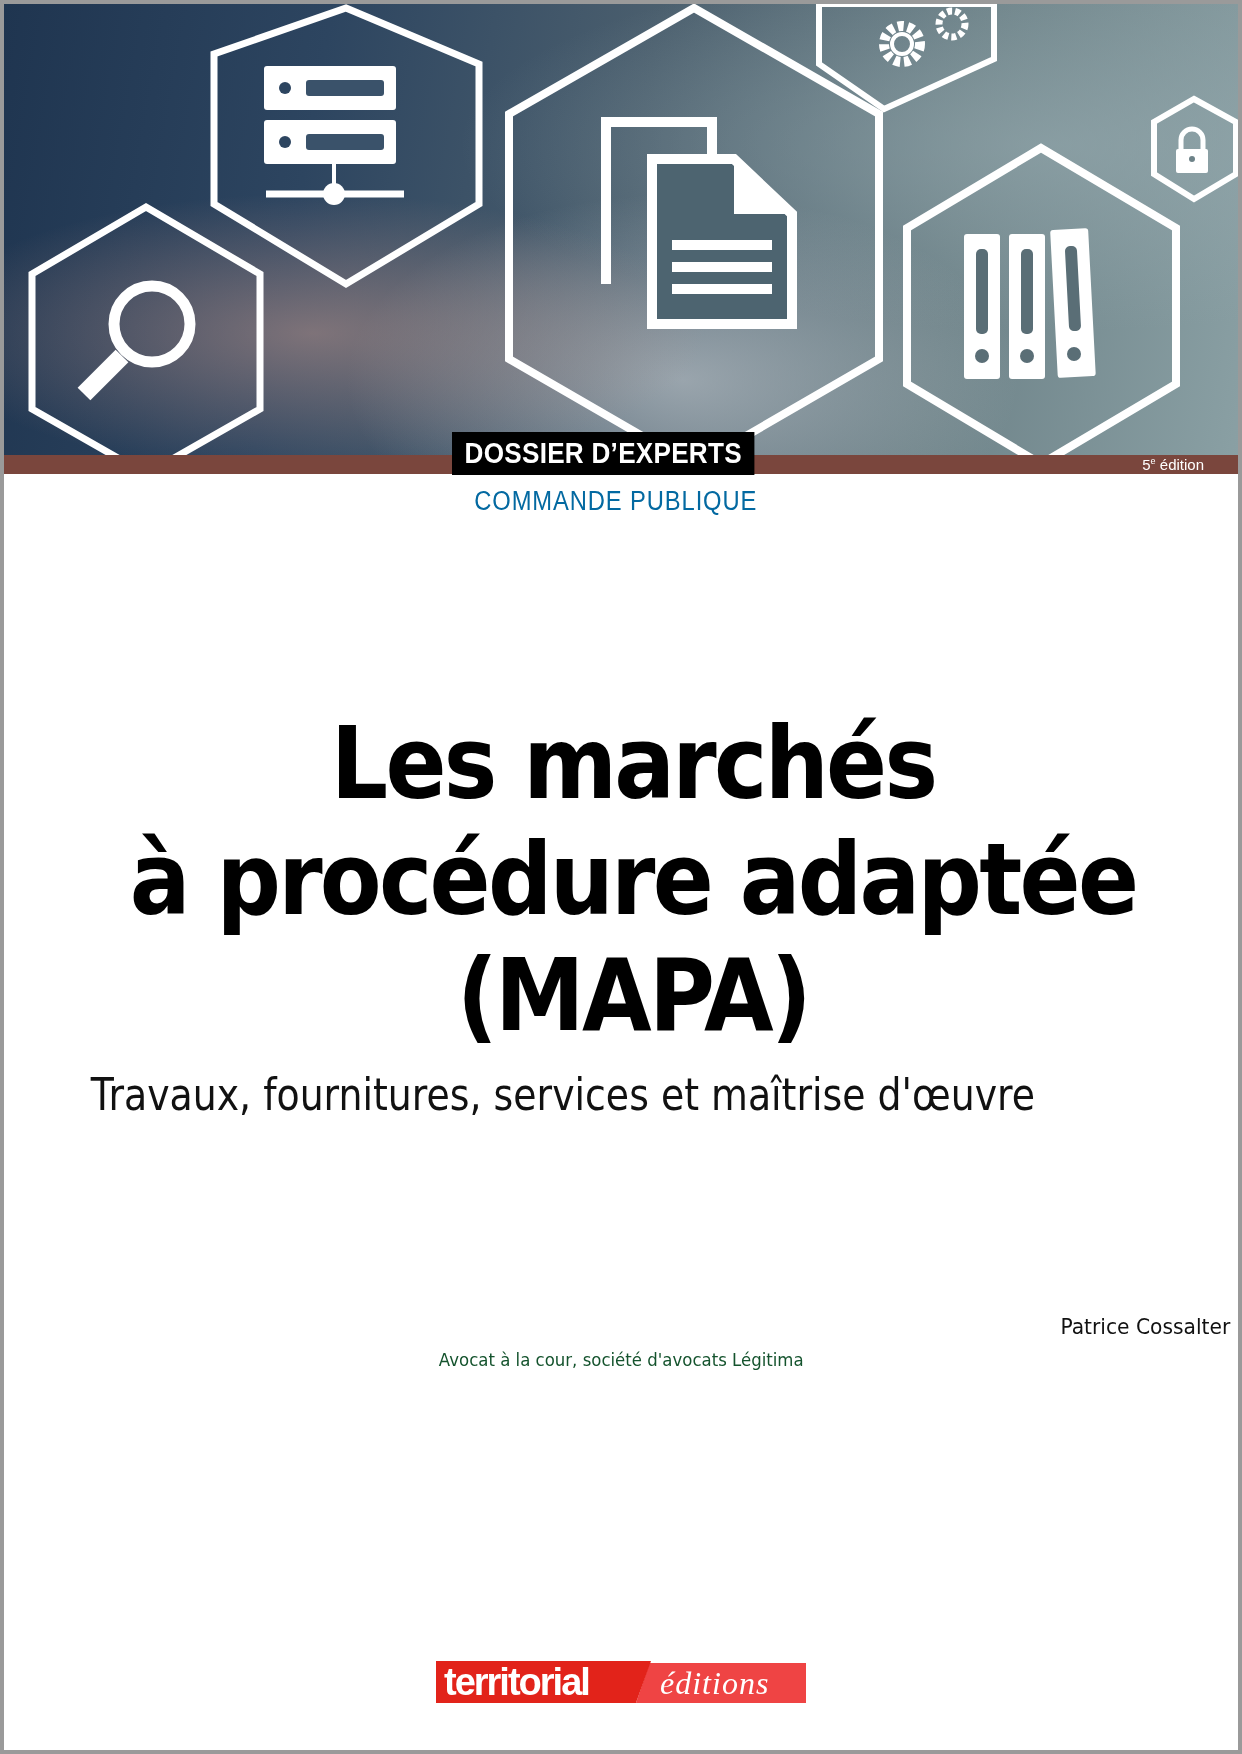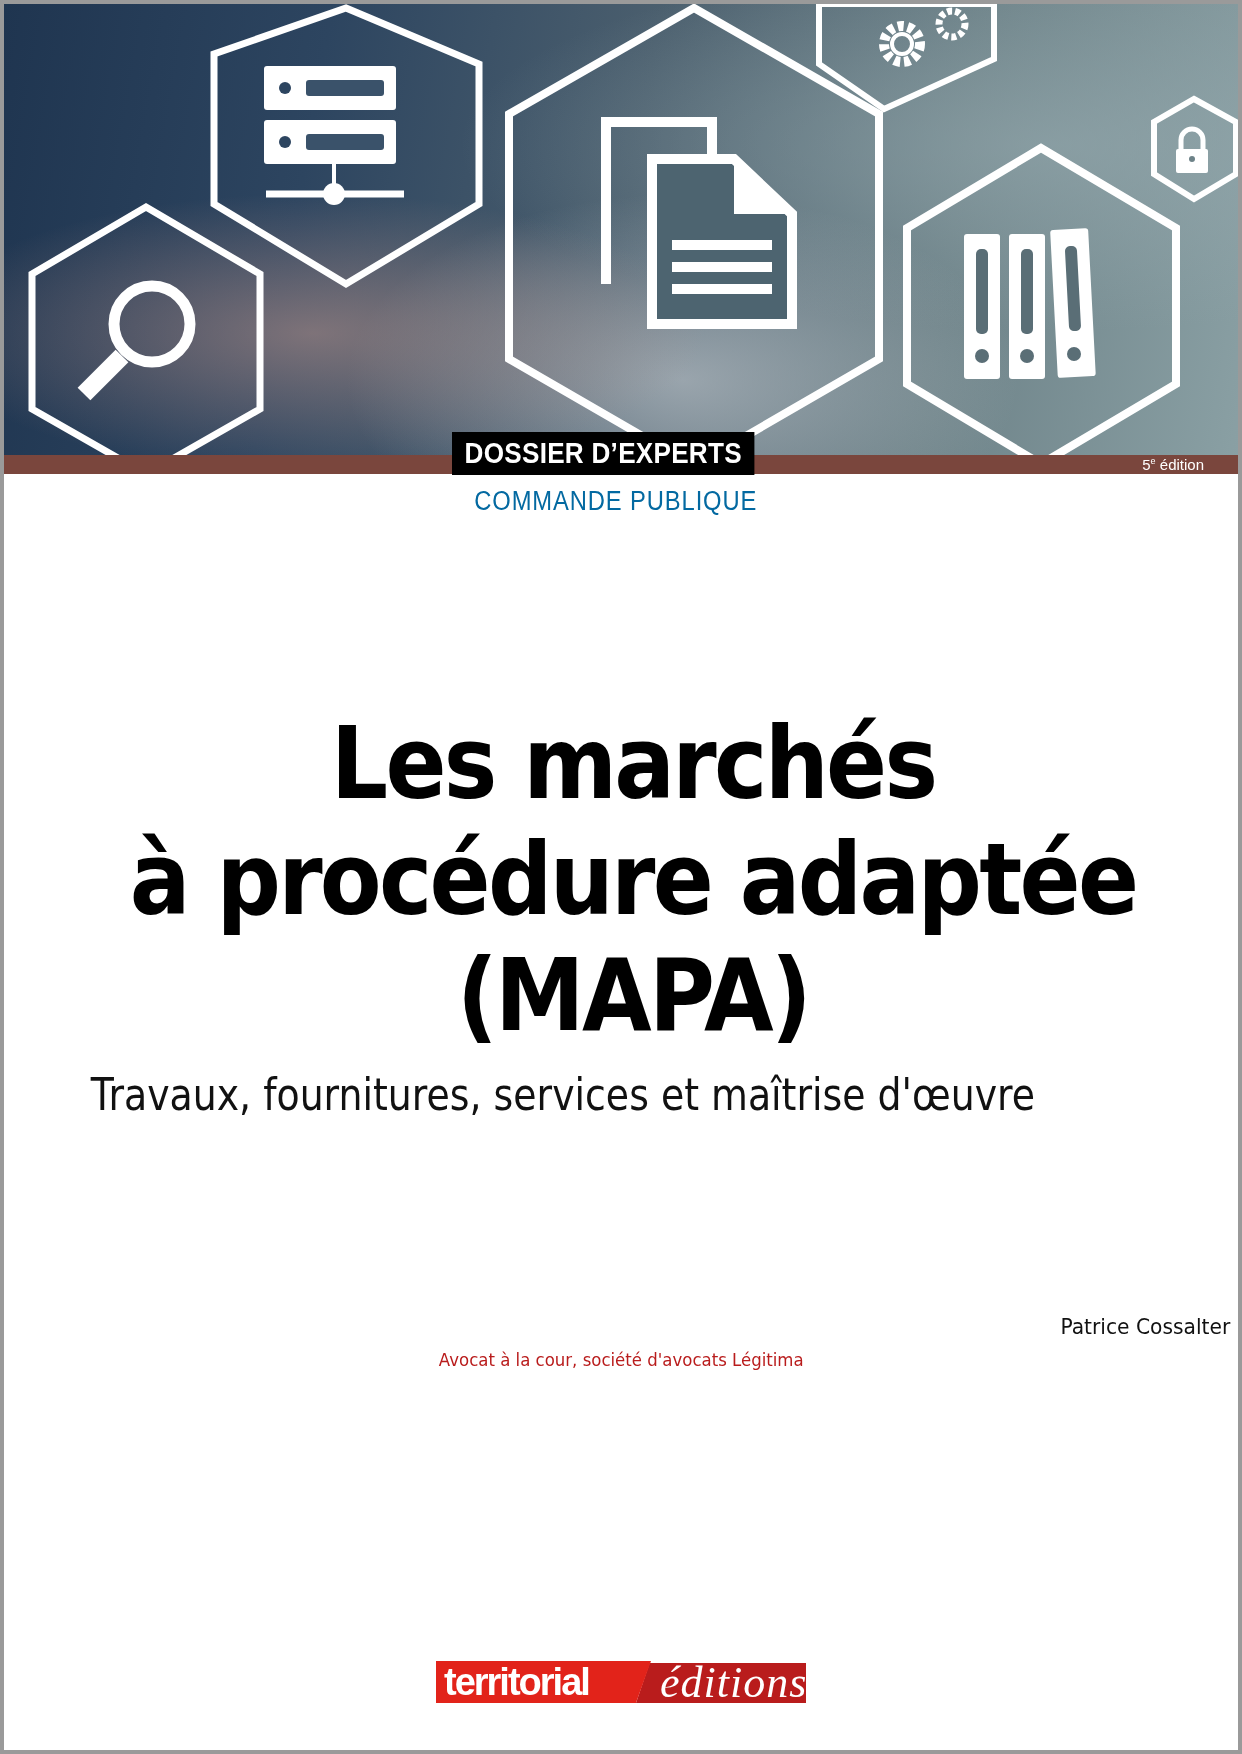--- a/index.html
+++ b/index.html
@@ -74,44 +74,44 @@
   }
   .subtitle span { display: inline-block; transform: scaleX(0.86); white-space: nowrap; }
   .author {
     position: absolute; left: 0; width: 1234px; top: 1310px;
     text-align: right; color: #111;
     font-family: "DejaVu Sans", sans-serif; font-size: 22px;
   }
   .author span { display: inline-block; transform: scaleX(0.92); }
   .affiliation {
     position: absolute; left: 0; width: 1234px; top: 1345px;
-    text-align: center; color: #b91c1c;
+    text-align: center; color: #14532d;
     font-family: "DejaVu Sans", sans-serif; font-size: 18px;
   }
   .affiliation span { display: inline-block; transform: scaleX(0.92); }
   .logo {
     position: absolute; left: 432px; top: 1657px;
     width: 370px; height: 42px;
   }
   .logo .red {
     position: absolute; left: 0; top: 0; height: 42px; width: 215px;
     background: #e2231a;
     clip-path: polygon(0 0, 100% 0, 93% 100%, 0 100%);
     color: #fff;
     font-family: "Liberation Sans", sans-serif; font-weight: bold;
     font-size: 38px; line-height: 42px; letter-spacing: -2px;
     padding-left: 8px; box-sizing: border-box;
   }
   .logo .grey {
     position: absolute; left: 200px; top: 2px; height: 40px; width: 170px;
-    background: #b91c1c;
+    background: #ef4444;
     clip-path: polygon(8% 0, 100% 0, 100% 100%, 0 100%);
     color: #fff;
     font-family: "Liberation Serif", serif; font-style: italic;
-    font-size: 44px; line-height: 40px;
+    font-size: 32px; line-height: 40px;
     padding-left: 24px; box-sizing: border-box; letter-spacing: 1px;
   }
 </style>
 </head>
 <body>
 
 <div class="page">
 
   <div class="banner">
     <svg class="overlay" width="1234" height="470" viewBox="0 0 1234 470">

